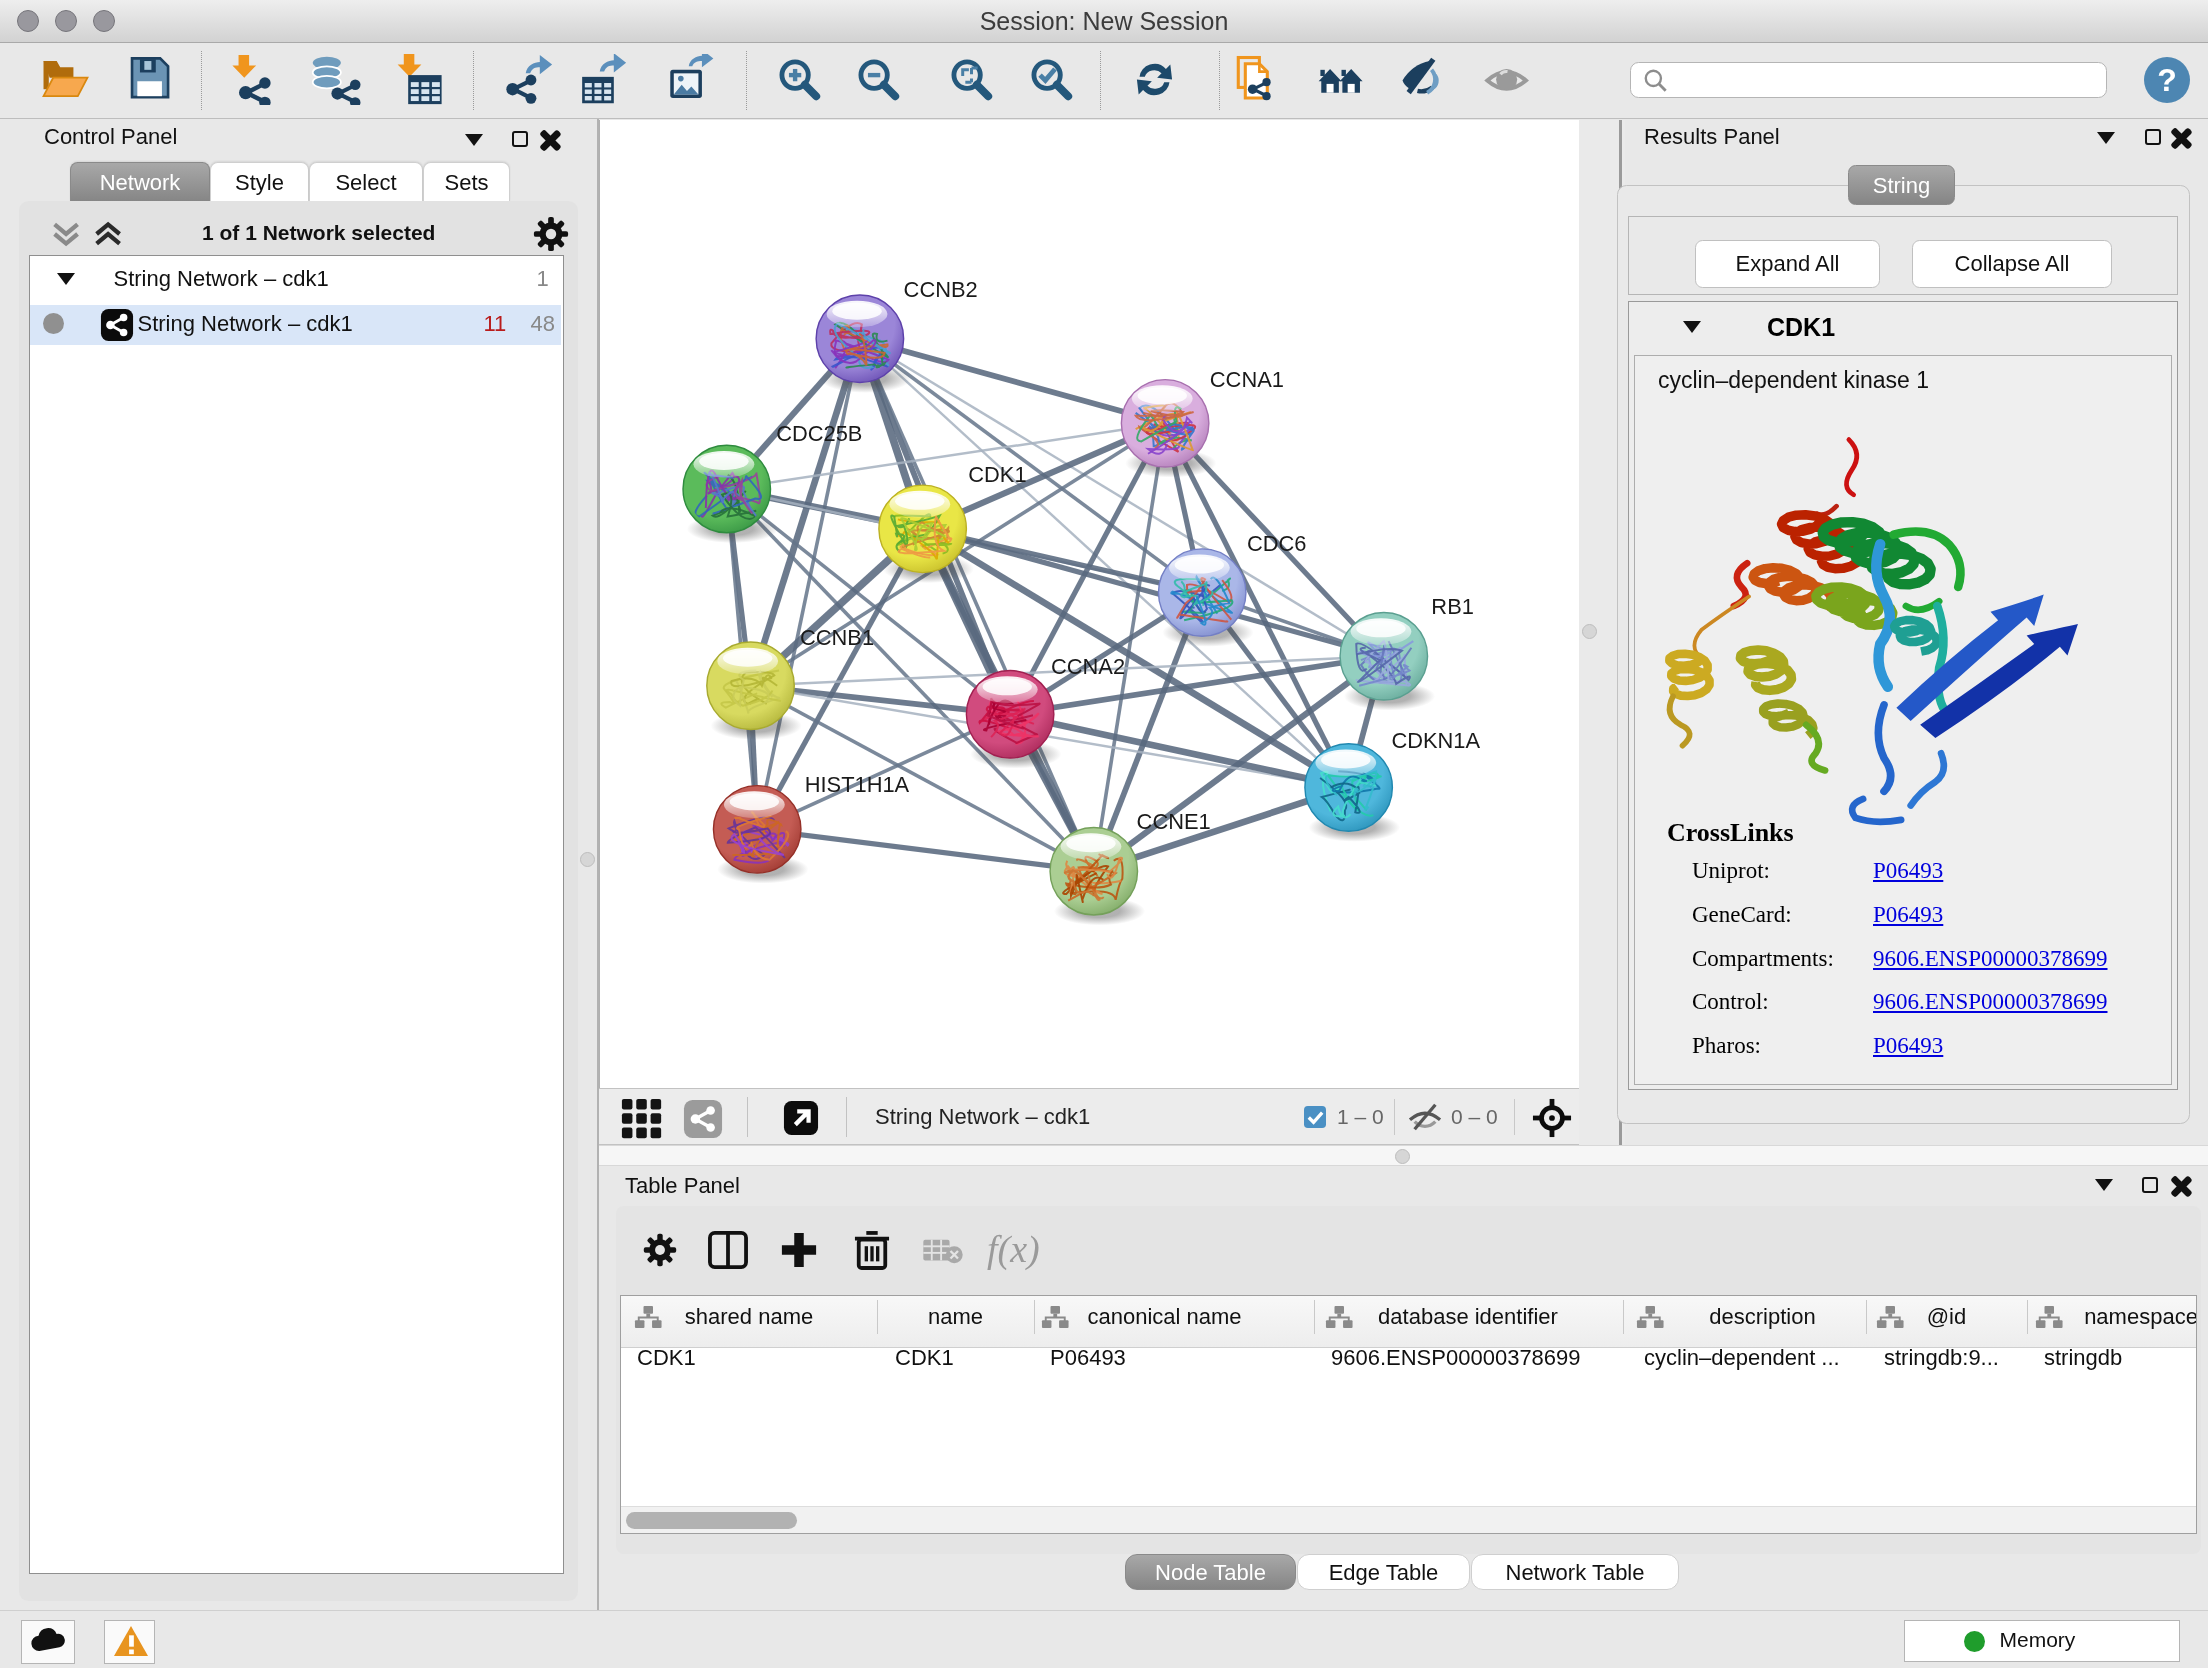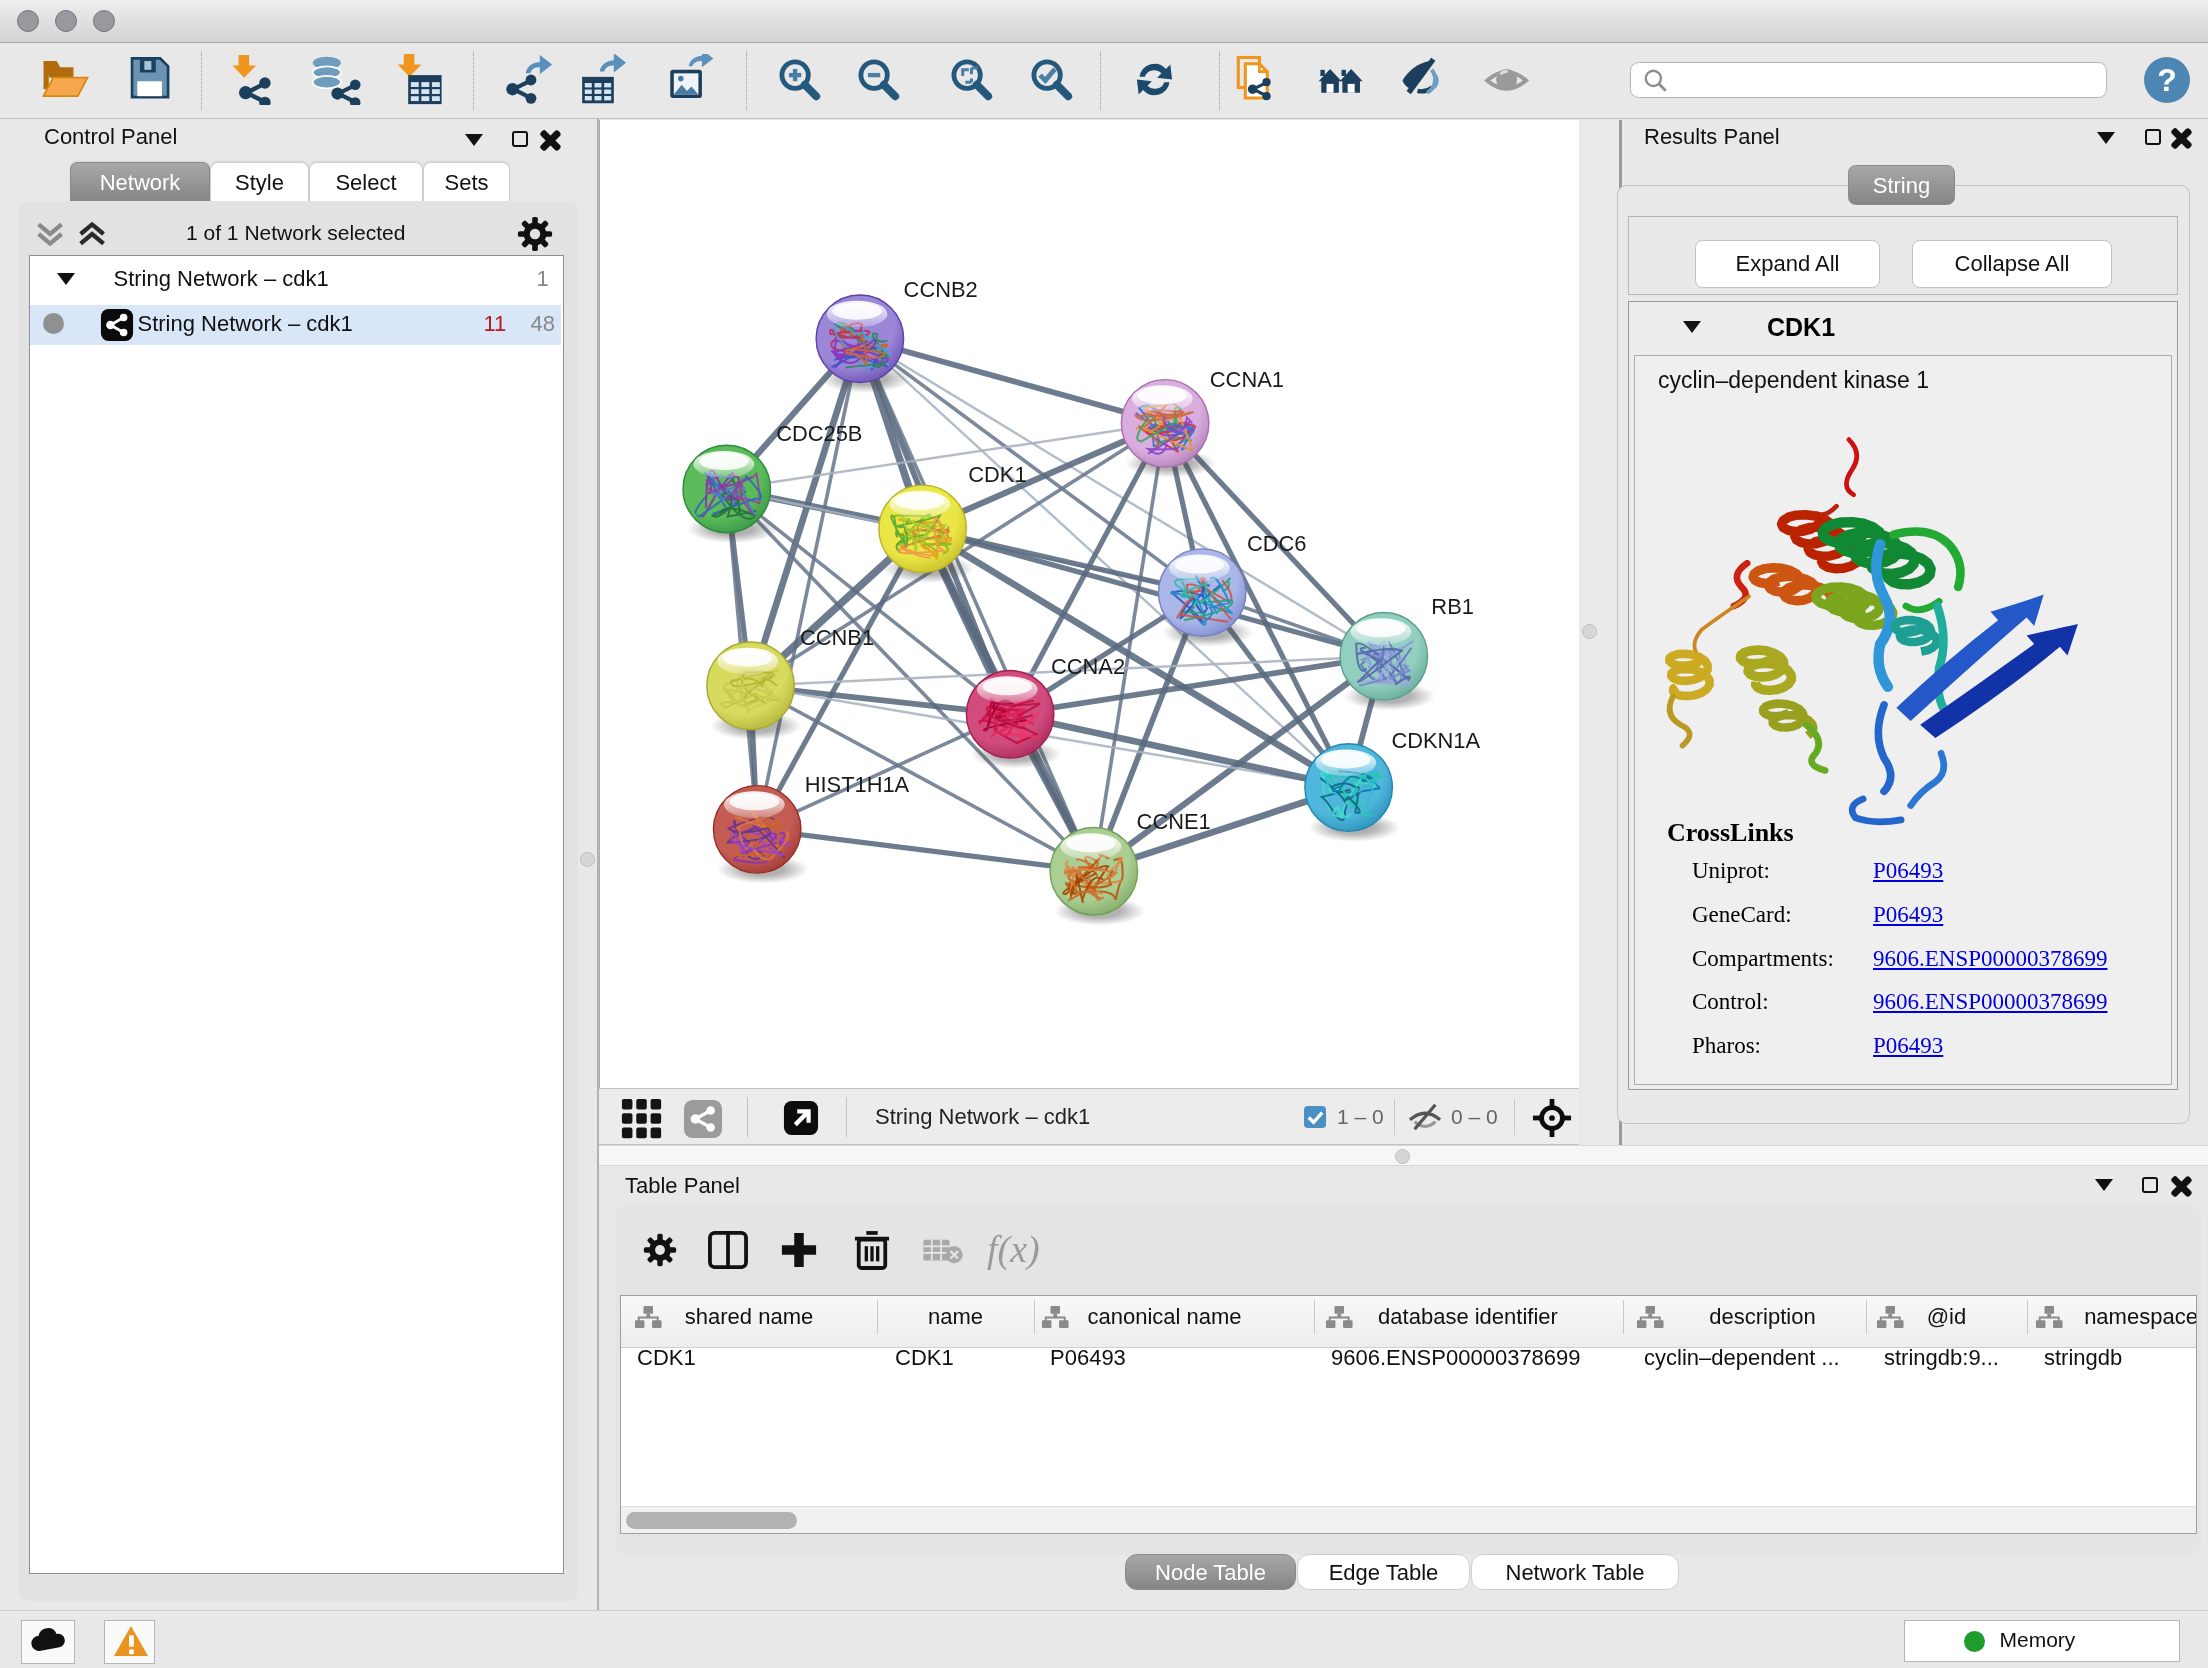--- a/index.html
+++ b/index.html
@@ -22,21 +22,21 @@
   background:#fff; border:1.9px solid #b5b5b5; border-radius:8.6px; }
 
 #cp-title { left:44px; top:124px; font-size:22px; color:#111; }
 #leftdiv { left:597px; top:119px; width:1.9px; height:1491px; background:#b2b2b2; }
 .tab { position:absolute; height:40px; border-radius:7.6px 7.6px 0 0; font-size:22px;
   text-align:center; color:#111; background:#fff; border:1px solid #cfcfcf; border-bottom:none;
   line-height:40px; box-shadow:0 -1px 1.9px rgba(0,0,0,0.08);}
 .tabsel { background:linear-gradient(#a8a8a8,#858585); color:#fff; border-color:#8a8a8a; }
 #cp-body { left:19px; top:201px; width:559px; height:1400px; background:#e2e2e2;
   border-radius:9.5px; }
-#cp-netbar { left:23px; top:213px; width:552px; height:42px; }
+#cp-netbar { left:39px; top:213px; width:552px; height:42px;font-weight:bold; }
 #cp-tree { left:28.5px; top:255px; width:535px; height:1319px; background:#fff; border:1.9px solid #8f8f8f; }
 .treerow { position:absolute; left:0px; width:531px; height:38px; font-size:22px; color:#111; }
 
 #canvas { left:599px; top:120px; width:980px; height:968px; background:#fff;
   border-left:1px solid #b0b0b0; }
 #netstrip { left:599px; top:1088px; width:980px; height:57px; background:#ececec;
   border-top:1px solid #c2c2c2; border-bottom:1px solid #c2c2c2; }
 #rsplit { left:1579px; top:120px; width:46px; height:1025px; background:#eaeaea; }
 #rsplitline { left:1619px; top:120px; width:2.9px; height:1025px; background:#9a9a9a; }
 
@@ -93,20 +93,21 @@
 .sbtn { position:absolute; top:8.6px; height:44px; background:#fafafa; border:1px solid #b5b5b5; }
 #memorybtn { position:absolute; right:28.5px; top:8.6px; width:276px; height:42px; background:#fff;
   border:1px solid #b5b5b5; font-size:21px; color:#111; }
 </style>
 </head>
 <body>
 <div class="abs" id="titlebar">
   <div class="tl" style="left:17px;"></div>
   <div class="tl" style="left:55px;"></div>
   <div class="tl" style="left:93px;"></div>
+  <div id="title-text">Session: New Session</div>
 </div>
 <div class="abs" id="toolbar">
     <div class="tbsep" style="left:201px"></div>
     <div class="tbsep" style="left:473px"></div>
     <div class="tbsep" style="left:746px"></div>
     <div class="tbsep" style="left:1100px"></div>
     <div class="tbsep" style="left:1219px"></div>
     <svg class="tbi" style="left:40px;top:11.4px" width="53" height="55" viewBox="0 0 56 58">
       <path d="M3 8 h15 l4 7 h15 v12 H10 z" fill="#b06c0c"></path>
       <path d="M3 8 v32 h6 v-28 z" fill="#b06c0c"></path>

